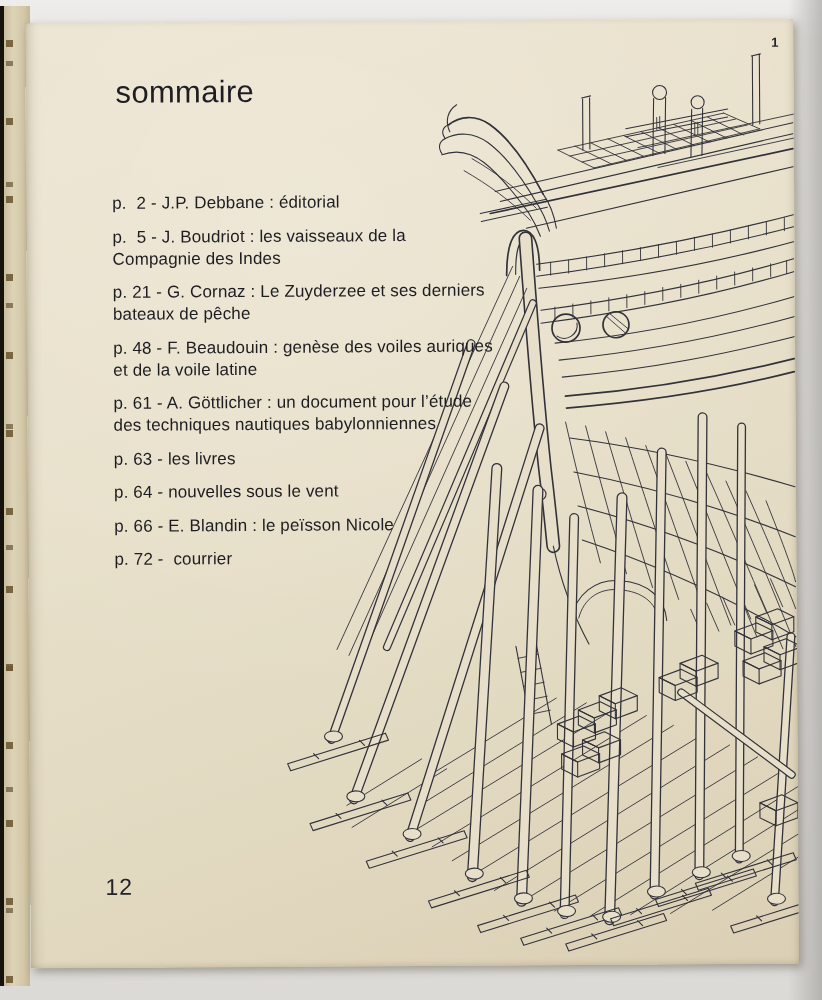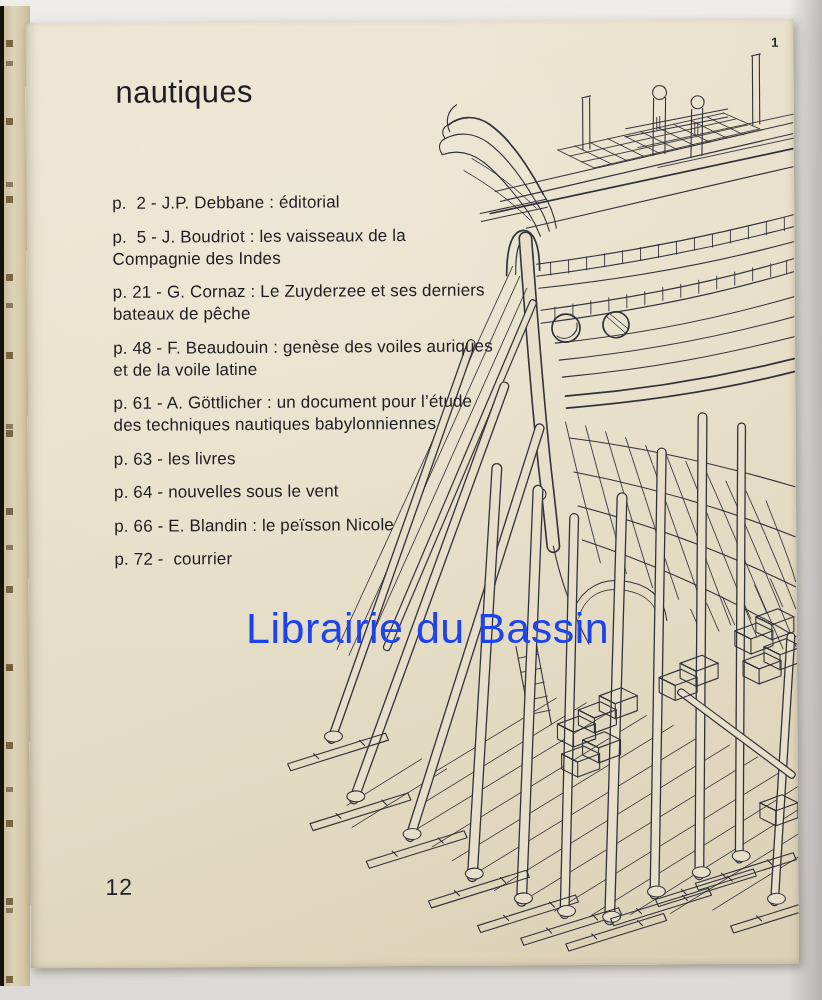--- a/index.html
+++ b/index.html
@@ -239,35 +239,34 @@
         <use href="#cube" transform="translate(679,666)"></use>
         <use href="#cube" transform="translate(734,634)"></use>
         <use href="#cube" transform="translate(755,620)"></use>
         <use href="#cube" transform="translate(742,664)"></use>
         <use href="#cube" transform="translate(763,650)"></use>
         <use href="#cube" transform="translate(758,806)"></use>
       </g>
     </svg>
 
     <div class="folio">1</div>
-    <div class="title">nautiques</div>
+    <div class="title">sommaire</div>
 
     <div class="toc">
       <div class="toc-entry">p.  2 - J.P. Debbane : éditorial</div>
       <div class="toc-entry">p.  5 - J. Boudriot : les vaisseaux de la
 Compagnie des Indes</div>
       <div class="toc-entry">p. 21 - G. Cornaz : Le Zuyderzee et ses derniers
 bateaux de pêche</div>
       <div class="toc-entry">p. 48 - F. Beaudouin : genèse des voiles auriques
 et de la voile latine</div>
       <div class="toc-entry">p. 61 - A. Göttlicher : un document pour l’étude
 des techniques nautiques babylonniennes</div>
       <div class="toc-entry">p. 63 - les livres</div>
       <div class="toc-entry">p. 64 - nouvelles sous le vent</div>
       <div class="toc-entry">p. 66 - E. Blandin : le peïsson Nicole</div>
       <div class="toc-entry">p. 72 -  courrier</div>
     </div>
 
     <div class="issue">12</div>
   </div>
 
-  <div class="watermark">Librairie du Bassin</div>
 </div>
 
 </body></html>

